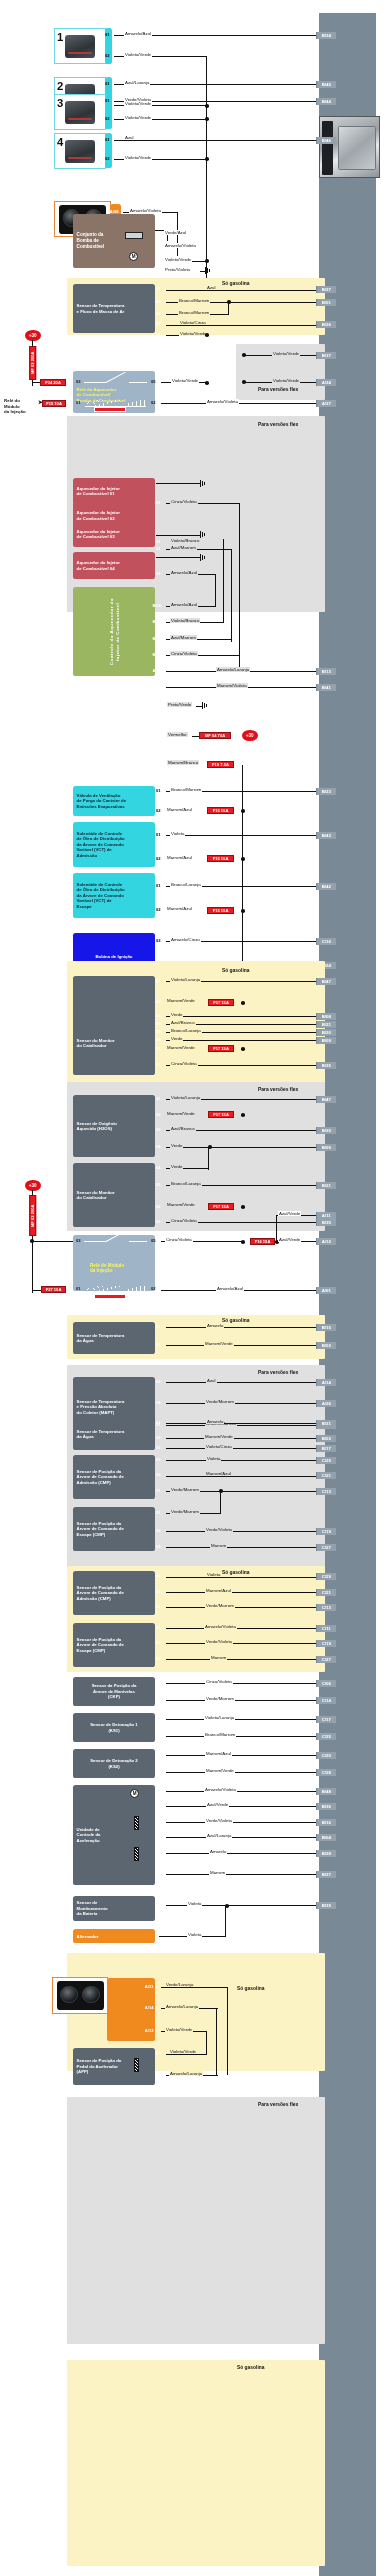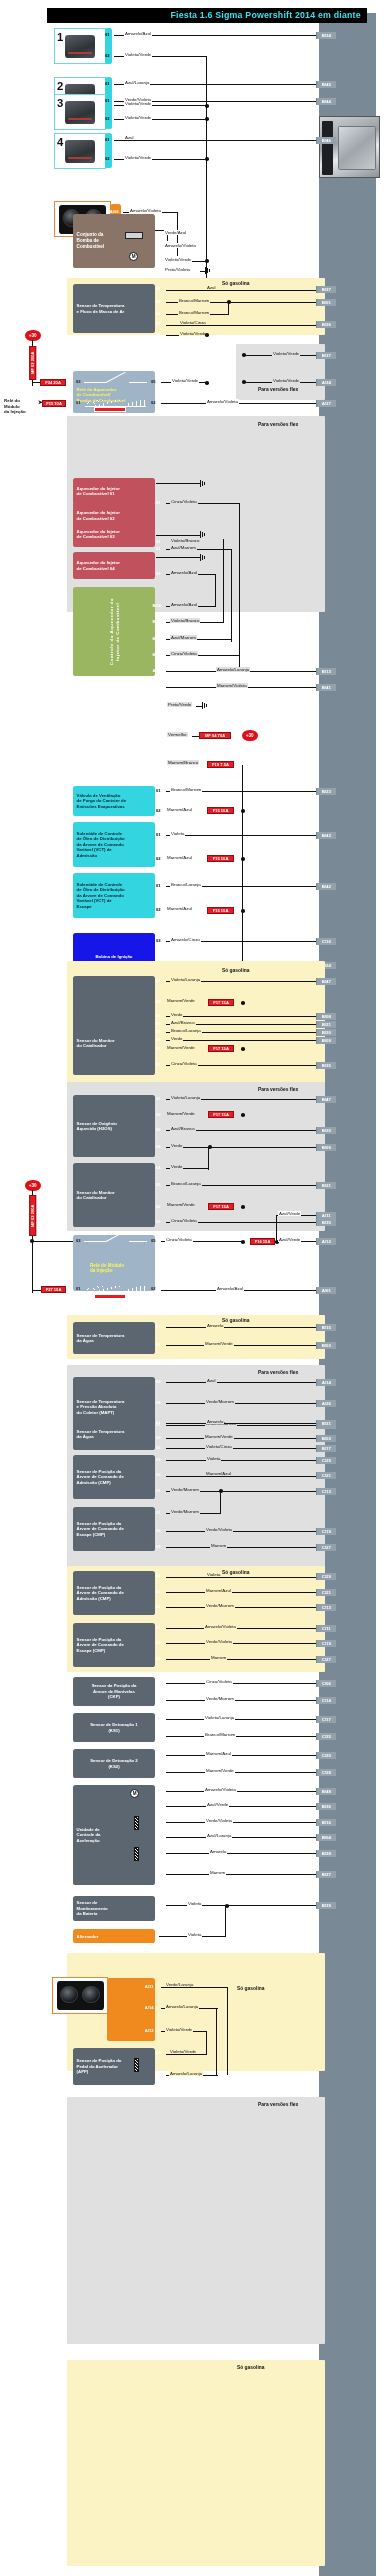--- a/index.html
+++ b/index.html
@@ -176,21 +176,20 @@
 </style>
 </head>
 <body>
 
 <div id="page">
 
   <div class="ecu-spine"></div>
 
   <div class="ecu-photo-top"></div>
 
-  <div class="title-bar">Fiesta 1.6  Sigma Powershift 2014 em diante</div>
 
   <div class="photo" style="top:28px;">
     <span class="inj-num">1</span>
     <div class="inj-body"></div>
   </div>
   <div class="comp cyan" style="top:28px;left:105px;width:7.2px;height:36px;padding:0;"></div>
   <span class="pin onwhite" style="left:101px;top:32px;">01</span>
   <div class="wire" style="left:114px;top:35px;width:205px;"></div>
   <span class="wire-label onwhite" style="left:124px;top:31px;">Amarelo/Azul</span>
   <div class="ecupin" style="top:32px;">B/34</div>

